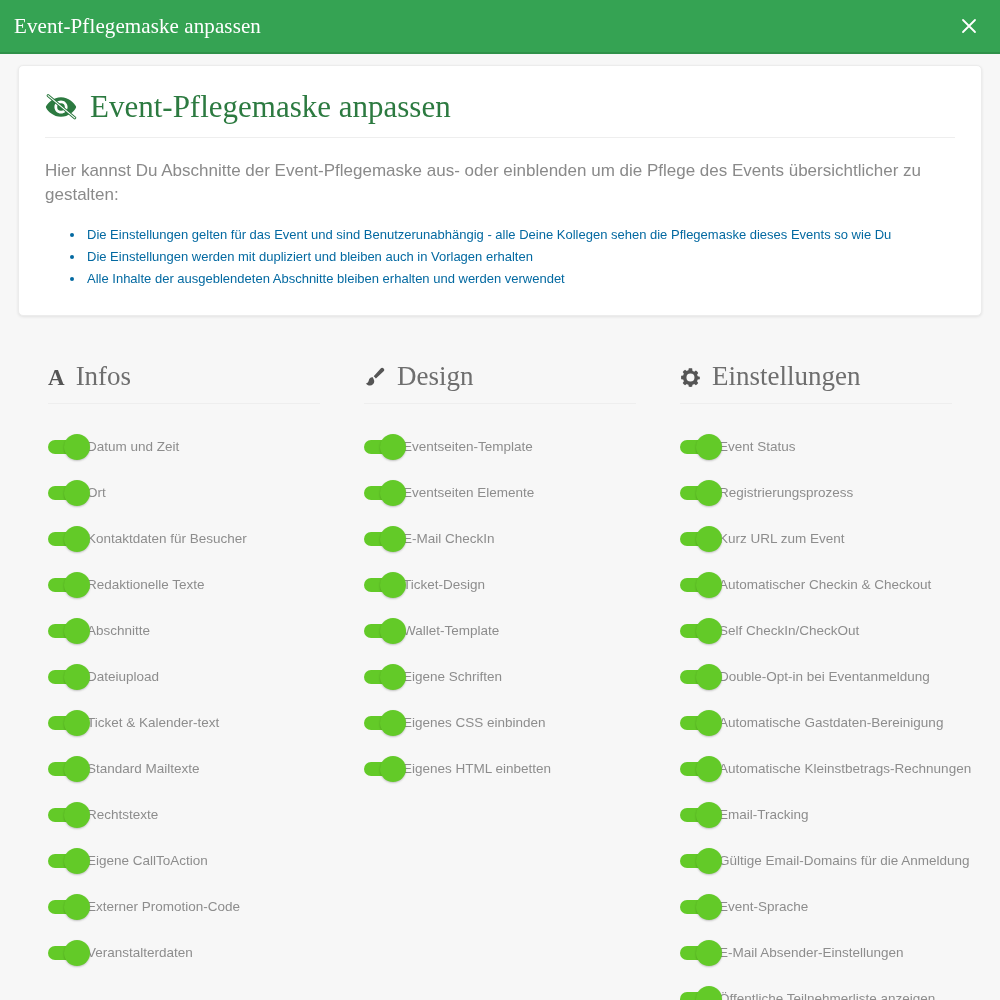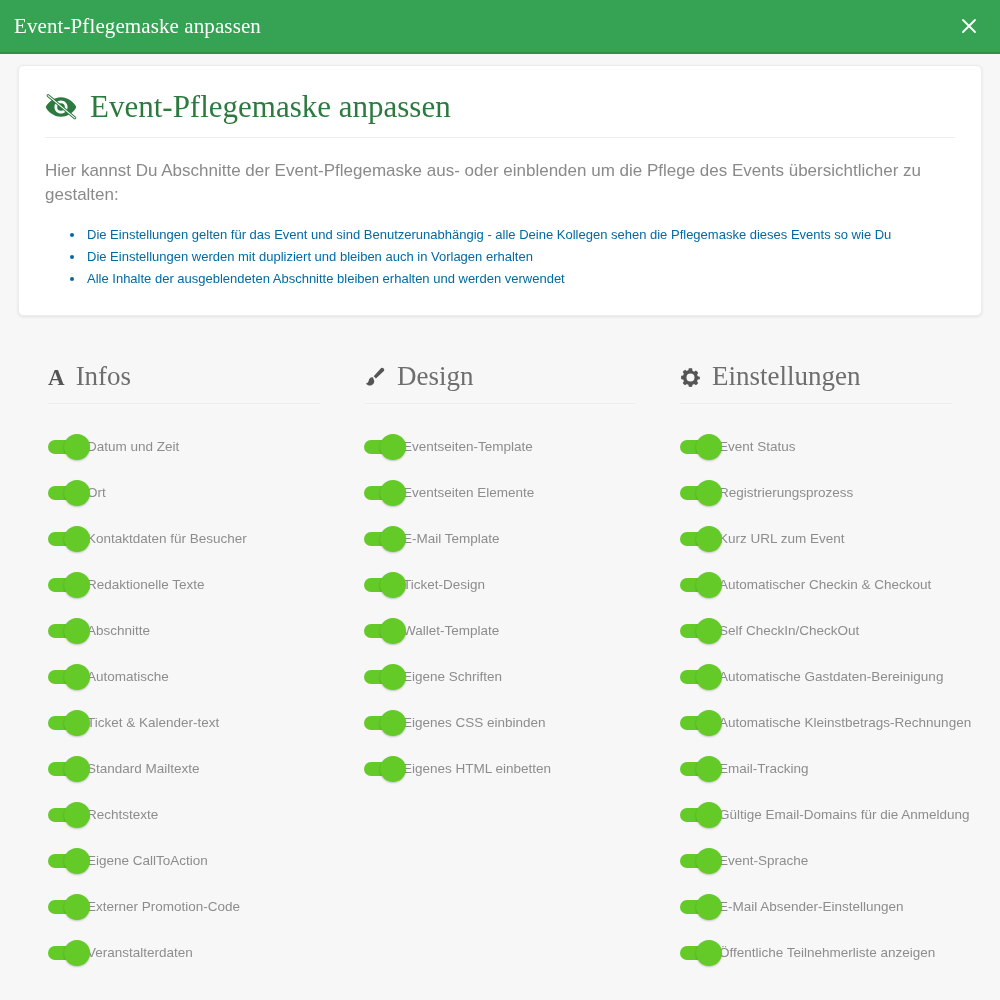--- a/index.html
+++ b/index.html
@@ -251,21 +251,21 @@
             <span class="track"></span>
             <span class="knob"></span>
           </span>
         <span class="toggle-label">Abschnitte</span>
       </div>
       <div class="toggle-row">
         <span class="switch">
             <span class="track"></span>
             <span class="knob"></span>
           </span>
-        <span class="toggle-label">Automatische</span>
+        <span class="toggle-label">Dateiupload</span>
       </div>
       <div class="toggle-row">
         <span class="switch">
             <span class="track"></span>
             <span class="knob"></span>
           </span>
         <span class="toggle-label">Ticket &amp; Kalender-text</span>
       </div>
       <div class="toggle-row">
         <span class="switch">
@@ -328,21 +328,21 @@
             <span class="track"></span>
             <span class="knob"></span>
           </span>
         <span class="toggle-label">Eventseiten Elemente</span>
       </div>
       <div class="toggle-row">
         <span class="switch">
             <span class="track"></span>
             <span class="knob"></span>
           </span>
-        <span class="toggle-label">E-Mail Template</span>
+        <span class="toggle-label">E-Mail CheckIn</span>
       </div>
       <div class="toggle-row">
         <span class="switch">
             <span class="track"></span>
             <span class="knob"></span>
           </span>
         <span class="toggle-label">Ticket-Design</span>
       </div>
       <div class="toggle-row">
         <span class="switch">
@@ -418,20 +418,27 @@
             <span class="track"></span>
             <span class="knob"></span>
           </span>
         <span class="toggle-label">Self CheckIn/CheckOut</span>
       </div>
       <div class="toggle-row">
         <span class="switch">
             <span class="track"></span>
             <span class="knob"></span>
           </span>
+        <span class="toggle-label">Double-Opt-in bei Eventanmeldung</span>
+      </div>
+      <div class="toggle-row">
+        <span class="switch">
+            <span class="track"></span>
+            <span class="knob"></span>
+          </span>
         <span class="toggle-label">Automatische Gastdaten-Bereinigung</span>
       </div>
       <div class="toggle-row">
         <span class="switch">
             <span class="track"></span>
             <span class="knob"></span>
           </span>
         <span class="toggle-label">Automatische Kleinstbetrags-Rechnungen</span>
       </div>
       <div class="toggle-row">

